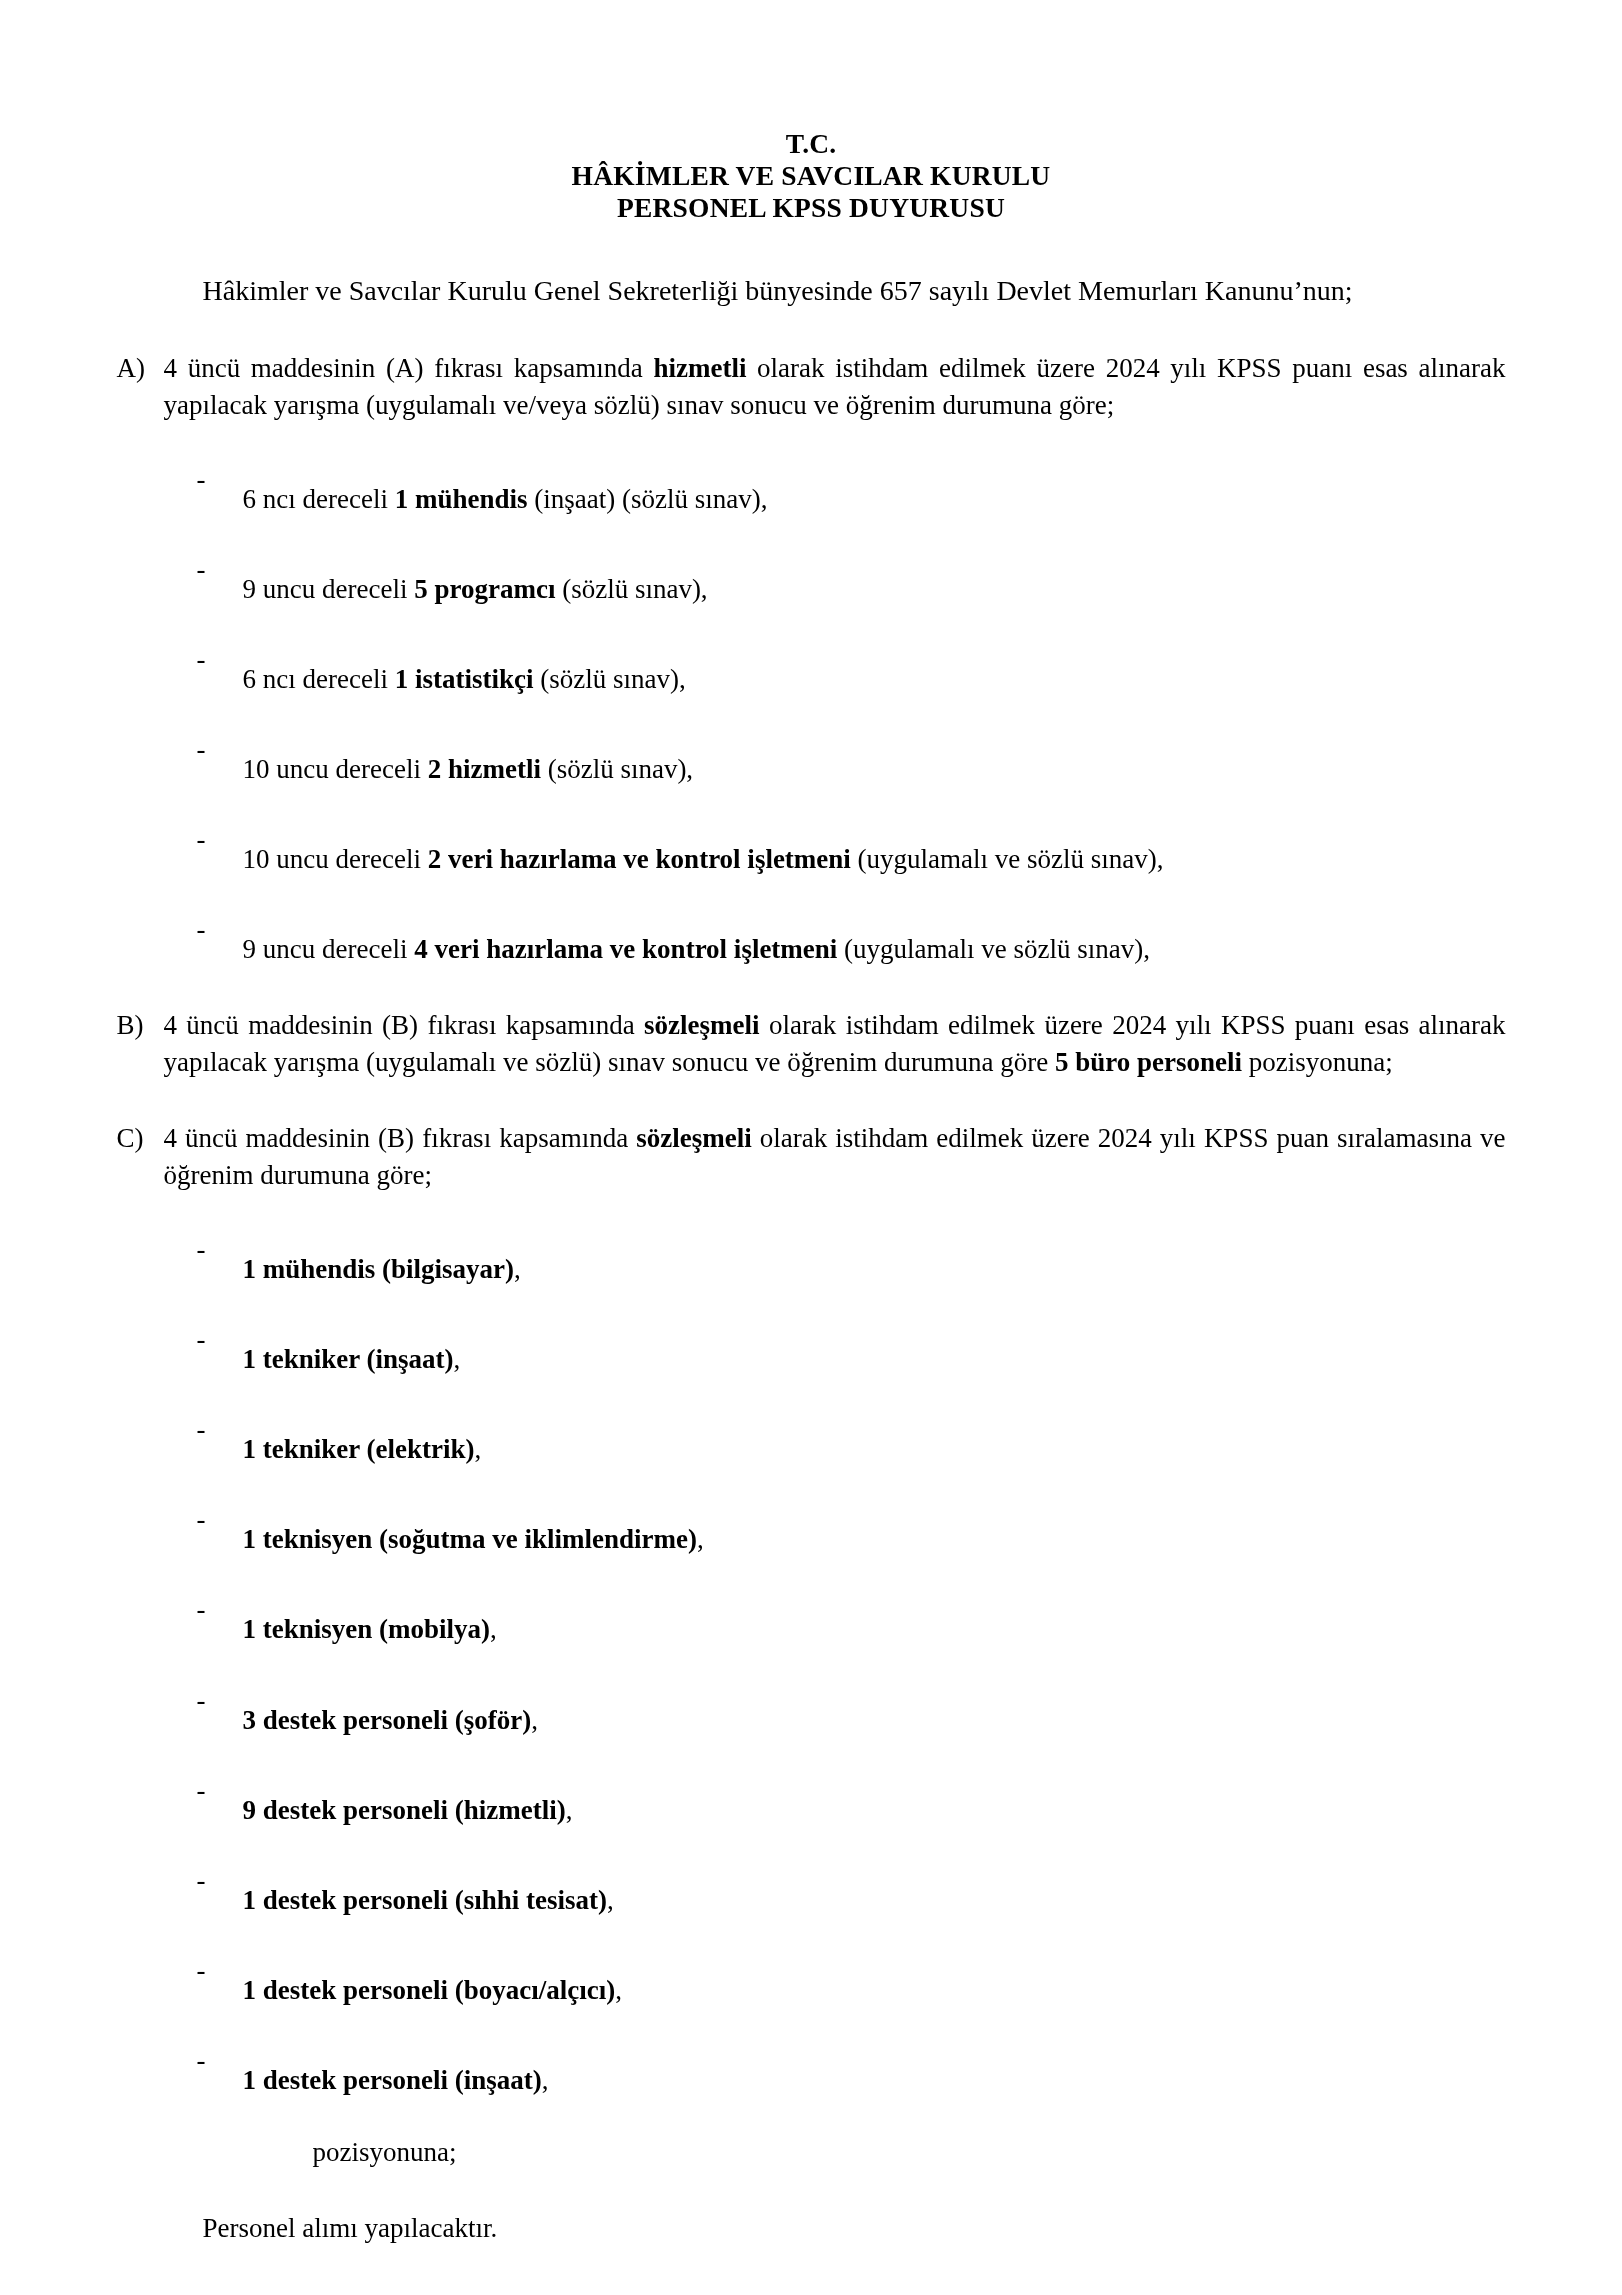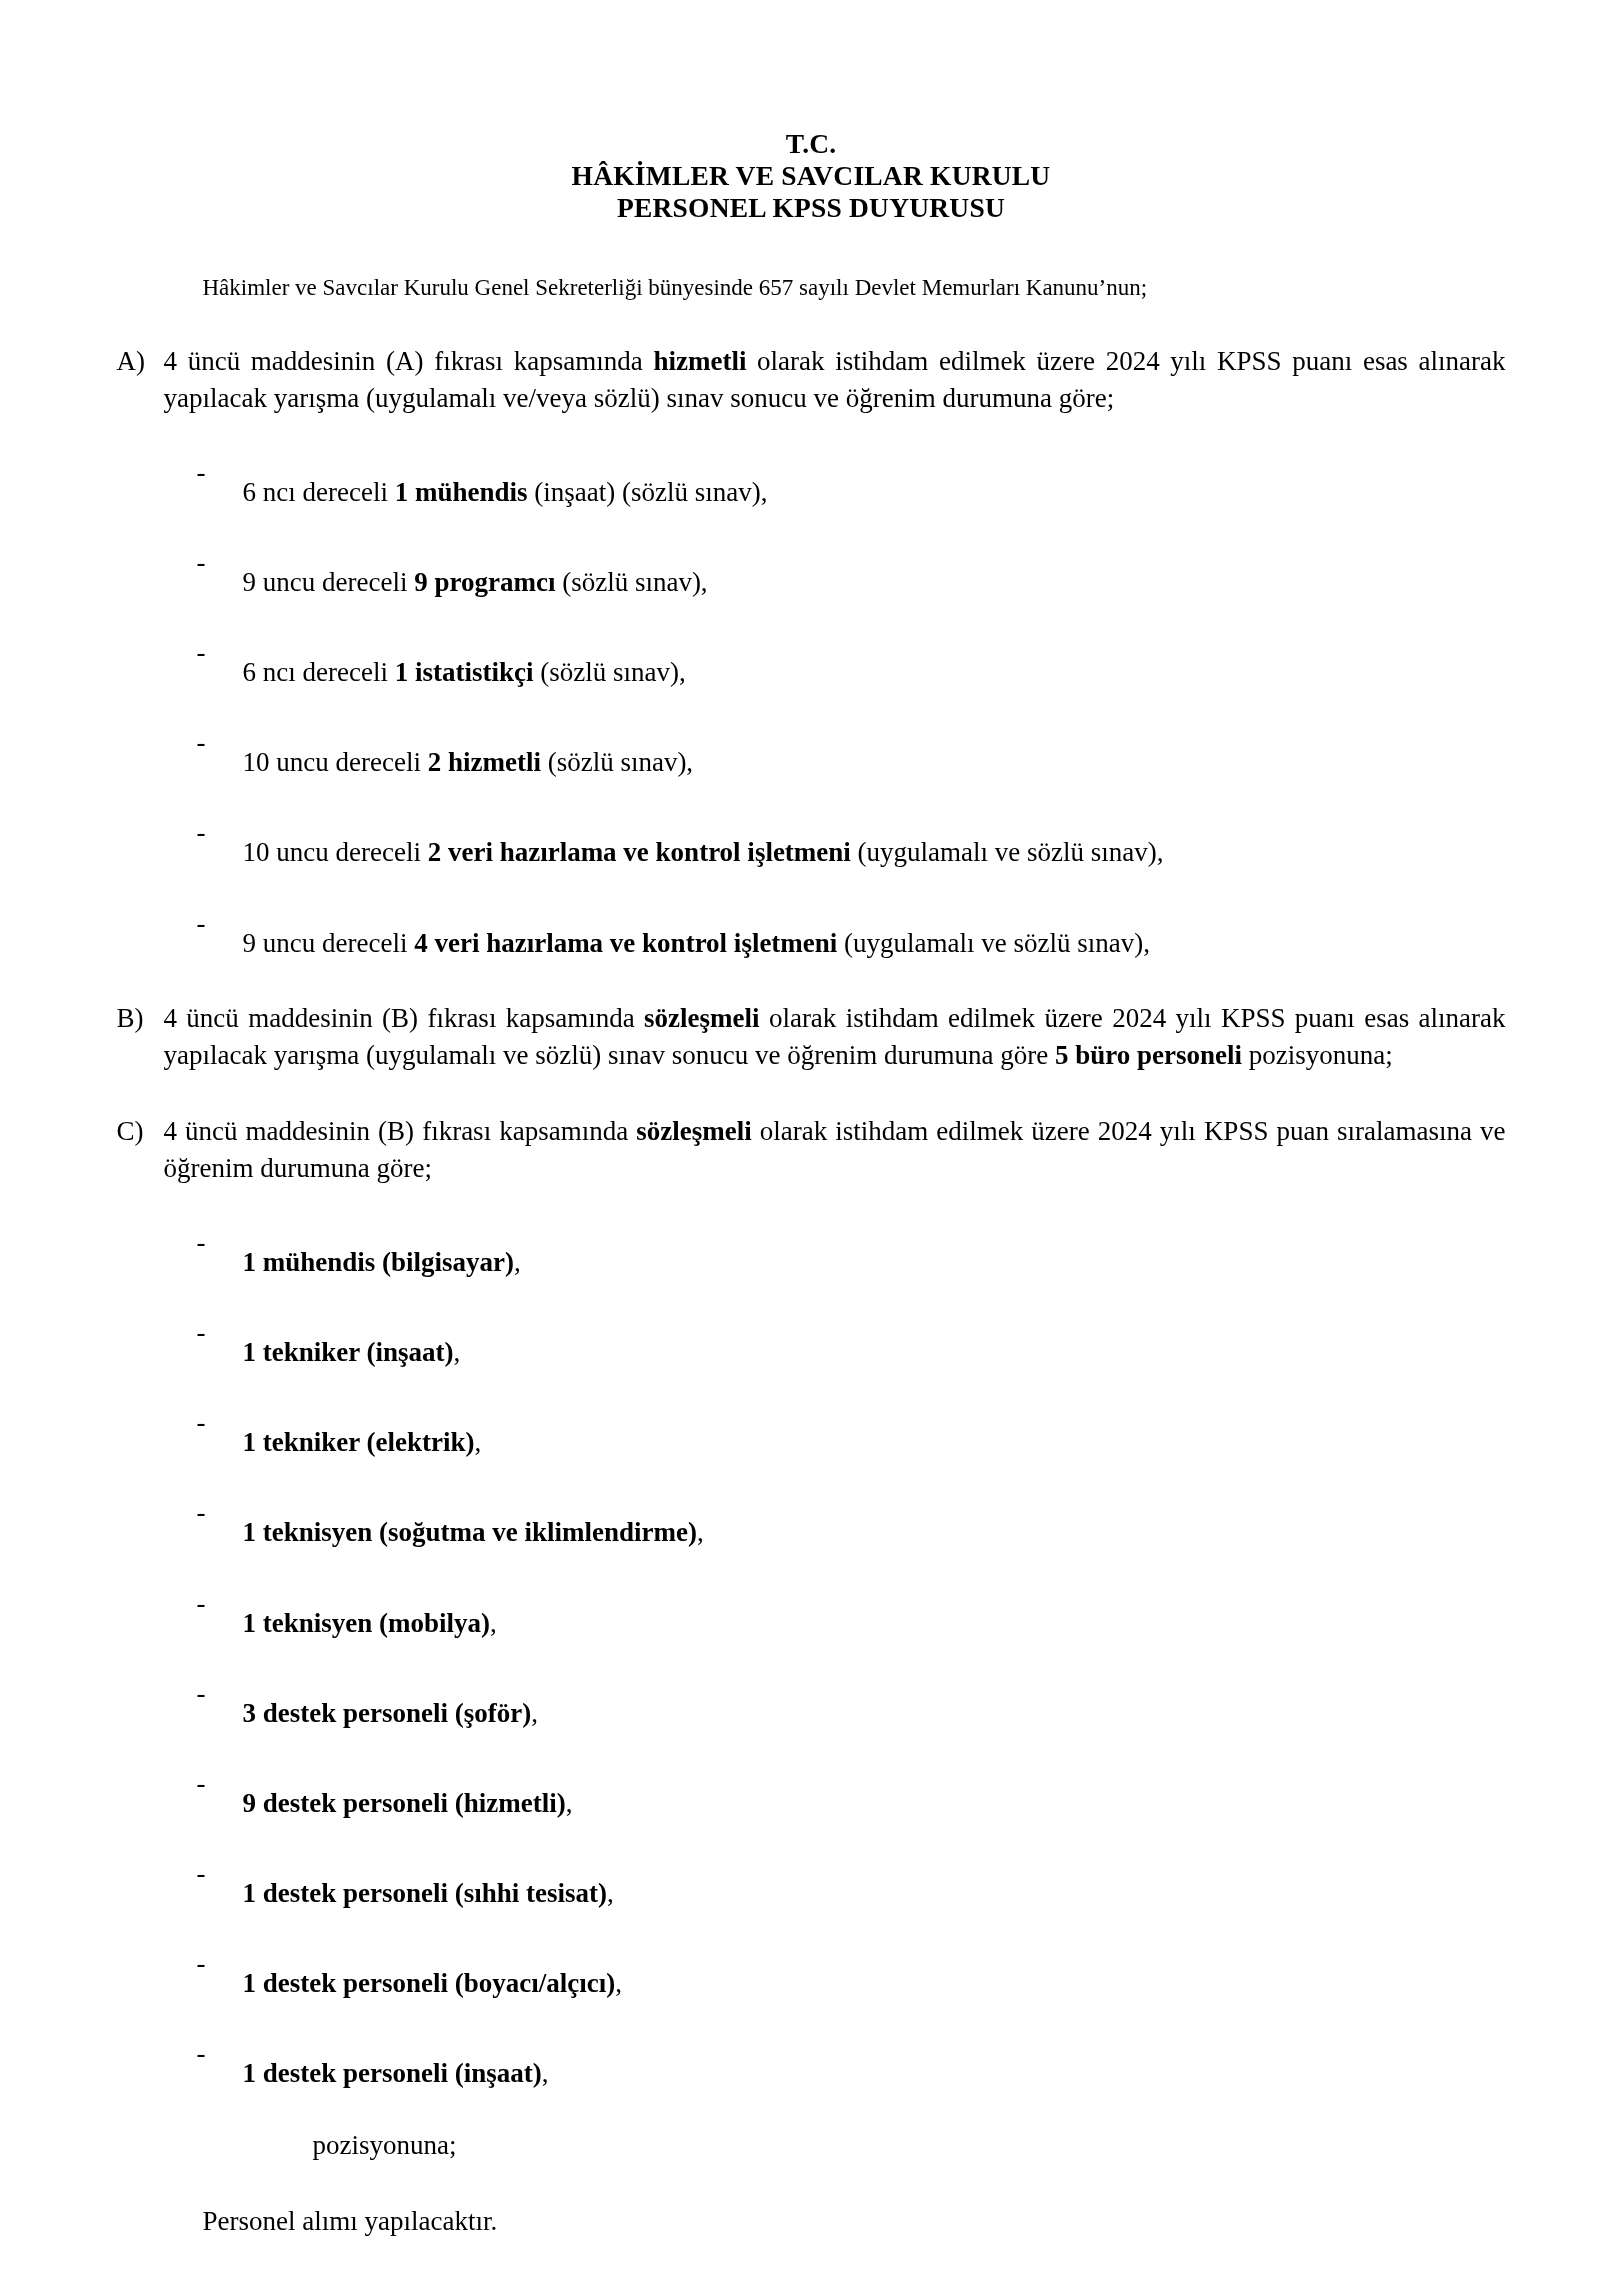--- a/index.html
+++ b/index.html
@@ -32,21 +32,21 @@
     font-weight: bold;
     font-size: 27.5px;
     line-height: 1.165;
     letter-spacing: 0.2px;
   }
   .title-line { display: block; white-space: pre; }
 
   
   .intro {
     margin-top: 48px;
-    font-size: 23px;
+    font-size: 28px;
     line-height: 1.38;
     text-align: justify;
     text-indent: 86px;
     text-align-last: left;
   }
 
   .clause {
     display: flex;
     margin-top: 39px;
     font-size: 27px;
@@ -121,21 +121,21 @@
       <span class="clause-body"><span>4 üncü maddesinin (A) fıkrası kapsamında </span><b>hizmetli</b><span> olarak istihdam edilmek üzere 2024 yılı KPSS puanı esas alınarak yapılacak yarışma (uygulamalı ve/veya sözlü) sınav sonucu ve öğrenim durumuna göre;</span></span>
     </div>
 
     <div class="bullets">
       <div class="bullet">
         <span class="bullet-dash">-</span>
         <span class="bullet-text"><span>6 ncı dereceli </span><b>1 mühendis</b><span> (inşaat) (sözlü sınav),</span></span>
       </div>
       <div class="bullet">
         <span class="bullet-dash">-</span>
-        <span class="bullet-text"><span>9 uncu dereceli </span><b>9 programcı</b><span> (sözlü sınav),</span></span>
+        <span class="bullet-text"><span>9 uncu dereceli </span><b>5 programcı</b><span> (sözlü sınav),</span></span>
       </div>
       <div class="bullet">
         <span class="bullet-dash">-</span>
         <span class="bullet-text"><span>6 ncı dereceli </span><b>1 istatistikçi</b><span> (sözlü sınav),</span></span>
       </div>
       <div class="bullet">
         <span class="bullet-dash">-</span>
         <span class="bullet-text"><span>10 uncu dereceli </span><b>2 hizmetli</b><span> (sözlü sınav),</span></span>
       </div>
       <div class="bullet">

